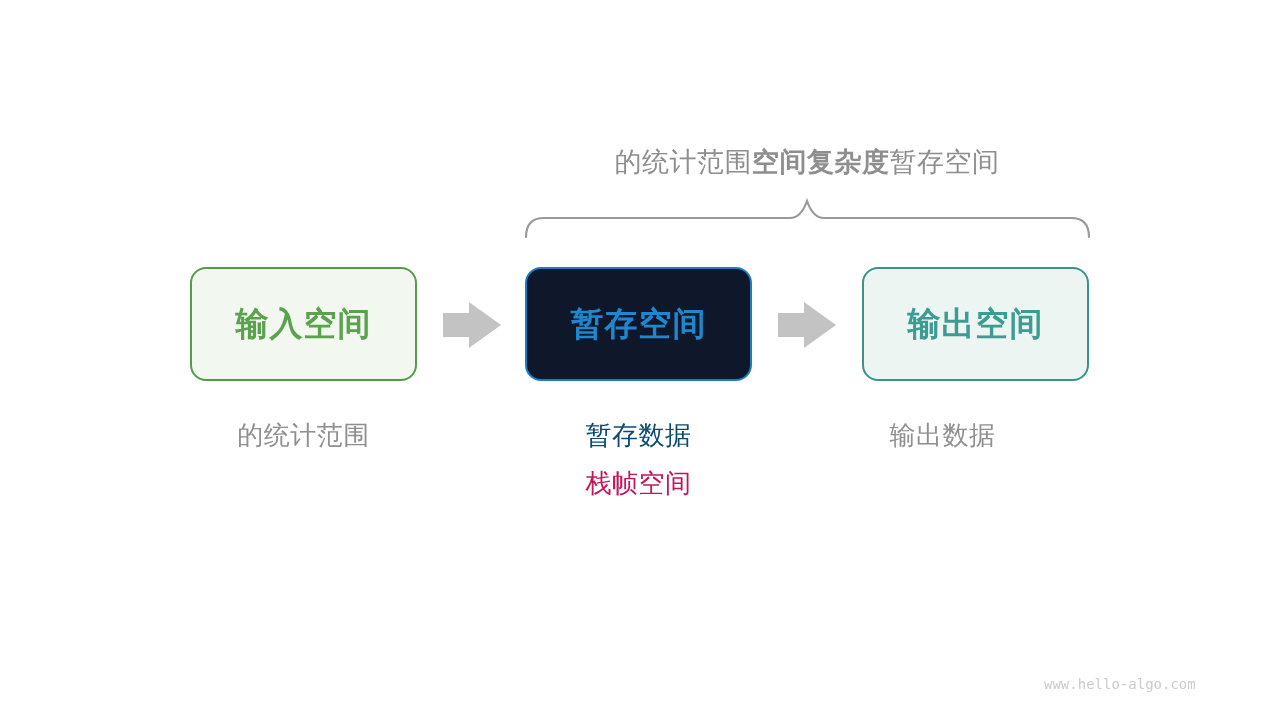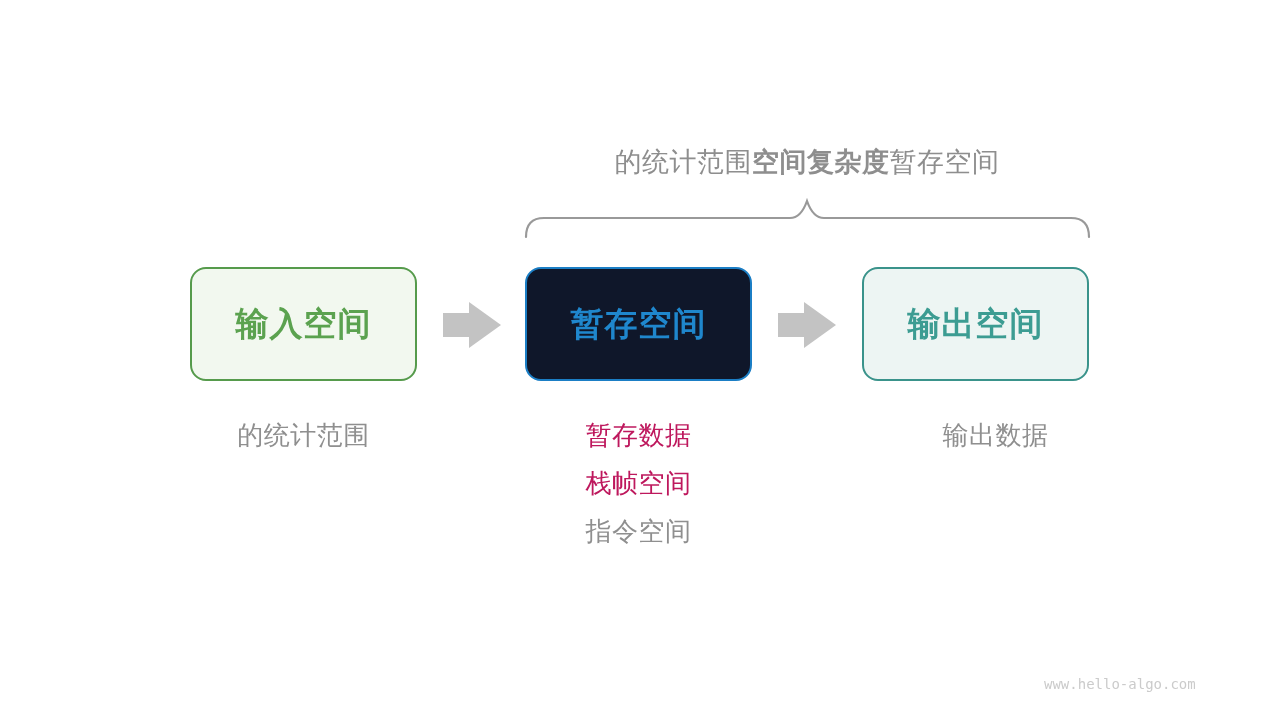--- a/index.html
+++ b/index.html
@@ -61,21 +61,21 @@
   .ann {
     position: absolute;
     width: 227px;
     text-align: center;
     font-size: 26px;
     line-height: 28px;
     letter-spacing: 0.5px;
   }
   .ann-col-input  { left: 190px; }
   .ann-col-temp   { left: 525px; }
-  .ann-col-output { left: 882px; text-align: center; }
+  .ann-col-output { left: 829px; text-align: center; }
   .ann-row-0 { top: 421px; }
   .ann-row-1 { top: 469px; }
   .ann-row-2 { top: 517px; }
 
   .watermark {
     position: absolute;
     left: 1044px;
     top: 676px;
     font-family: "DejaVu Sans Mono", "Liberation Mono", monospace;
     font-size: 14px;
@@ -113,21 +113,20 @@
   <svg class="arrow arrow-2" width="58" height="46" viewBox="0 0 58 46">
     <polygon points="0,11 26,11 26,0 58,23 26,46 26,35 0,35" fill="#c3c3c3"></polygon>
   </svg>
 
   <div class="box box-output" style="border-color: rgb(58, 147, 139); background-color: rgb(237, 245, 243); color: rgb(60, 156, 146);">
     <span>输出空间</span>
   </div>
 
   <div class="ann ann-col-input ann-row-0" style="color: rgb(143, 143, 143);">的统计范围</div>
 
-  <div class="ann ann-col-temp ann-row-0" style="color: #be185d;">暂存数据</div>
+  <div class="ann ann-col-temp ann-row-0" style="color: #0c4a6e;">暂存数据</div>
   <div class="ann ann-col-temp ann-row-1" style="color: #be185d;">栈帧空间</div>
-  <div class="ann ann-col-temp ann-row-2" style="color: rgb(143, 143, 143);">指令空间</div>
 
   <div class="ann ann-col-output ann-row-0" style="color: rgb(143, 143, 143);">输出数据</div>
 
   <div class="watermark" style="color: rgb(203, 203, 203);">www.hello-algo.com</div>
 
 </div>
 
 </body></html>

